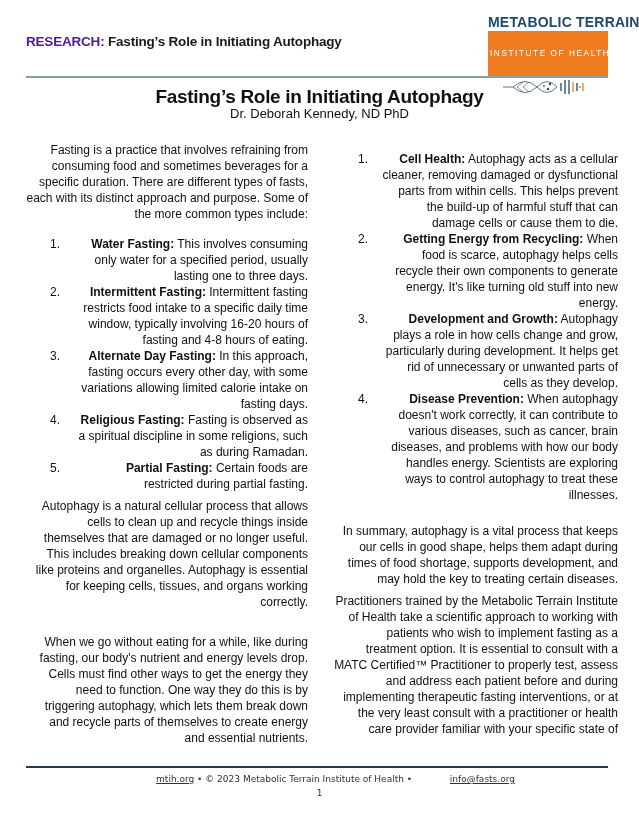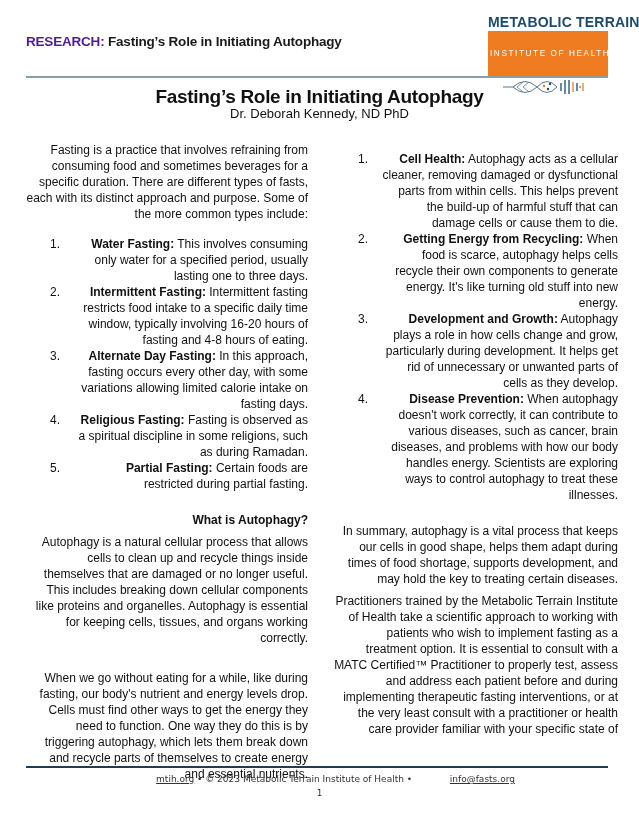--- a/index.html
+++ b/index.html
@@ -73,21 +73,20 @@
 
 <div class="col col-left">
   <p>Fasting is a practice that involves refraining from consuming food and sometimes beverages for a specific duration. There are different types of fasts, each with its distinct approach and purpose. Some of the more common types include:</p>
   <ol class="gap" style="margin-top:14px;">
     <li><span class="num">1.</span><b>Water Fasting:</b><span> This involves consuming only water for a specified period, usually lasting one to three days.</span></li>
     <li><span class="num">2.</span><b>Intermittent Fasting:</b><span> Intermittent fasting restricts food intake to a specific daily time window, typically involving 16-20 hours of fasting and 4-8 hours of eating.</span></li>
     <li><span class="num">3.</span><b>Alternate Day Fasting:</b><span> In this approach, fasting occurs every other day, with some variations allowing limited calorie intake on fasting days.</span></li>
     <li><span class="num">4.</span><b>Religious Fasting:</b><span> Fasting is observed as a spiritual discipline in some religions, such as during Ramadan.</span></li>
     <li><span class="num">5.</span><b>Partial Fasting:</b><span> Certain foods are restricted during partial fasting.</span></li>
   </ol>
-  <h3 style="margin-top:20px;">What is Autophagy?</h3>
   <p style="margin-top:6px;">Autophagy is a natural cellular process that allows cells to clean up and recycle things inside themselves that are damaged or no longer useful. This includes breaking down cellular components like proteins and organelles. Autophagy is essential for keeping cells, tissues, and organs working correctly.</p>
   <p style="margin-top:24px;">When we go without eating for a while, like during fasting, our body's nutrient and energy levels drop. Cells must find other ways to get the energy they need to function. One way they do this is by triggering autophagy, which lets them break down and recycle parts of themselves to create energy and essential nutrients.</p>
 </div>
 
 <div class="col col-right">
   <ol style="margin-top:15px;">
     <li><span class="num">1.</span><b>Cell Health:</b><span> Autophagy acts as a cellular cleaner, removing damaged or dysfunctional parts from within cells. This helps prevent the build-up of harmful stuff that can damage cells or cause them to die.</span></li>
     <li><span class="num">2.</span><b>Getting Energy from Recycling:</b><span> When food is scarce, autophagy helps cells recycle their own components to generate energy. It's like turning old stuff into new energy.</span></li>
     <li><span class="num">3.</span><b>Development and Growth:</b><span> Autophagy plays a role in how cells change and grow, particularly during development. It helps get rid of unnecessary or unwanted parts of cells as they develop.</span></li>
     <li><span class="num">4.</span><b>Disease Prevention:</b><span> When autophagy doesn't work correctly, it can contribute to various diseases, such as cancer, brain diseases, and problems with how our body handles energy. Scientists are exploring ways to control autophagy to treat these illnesses.</span></li>

